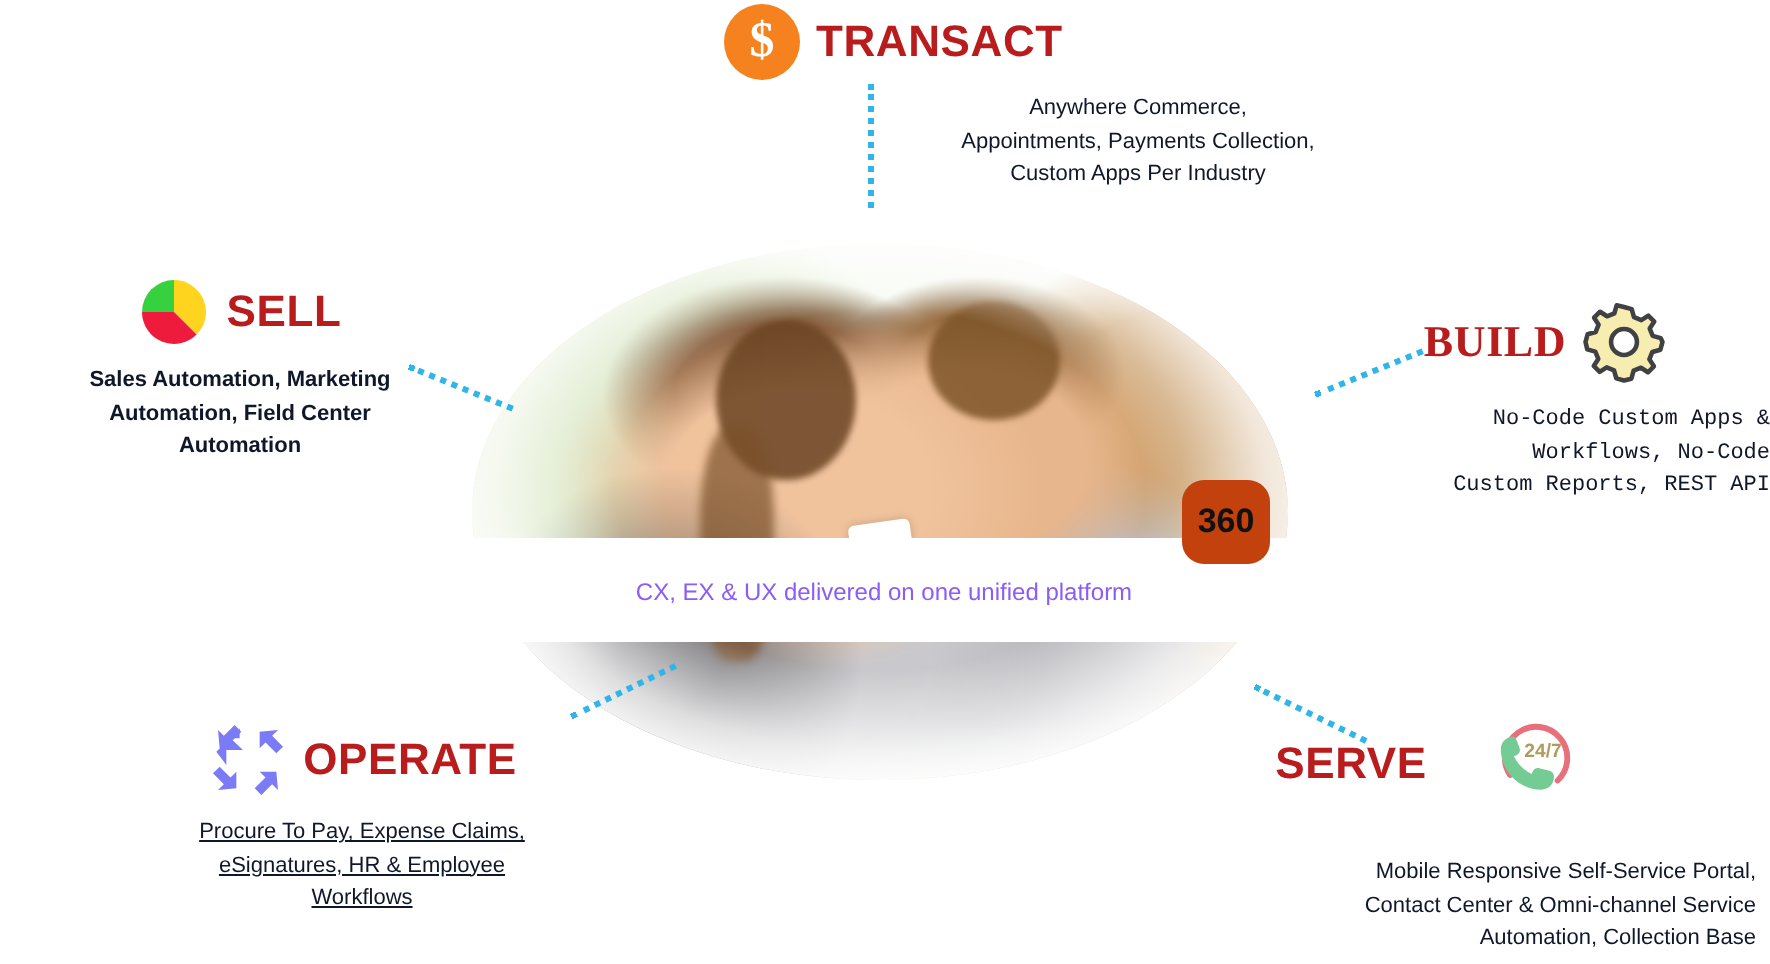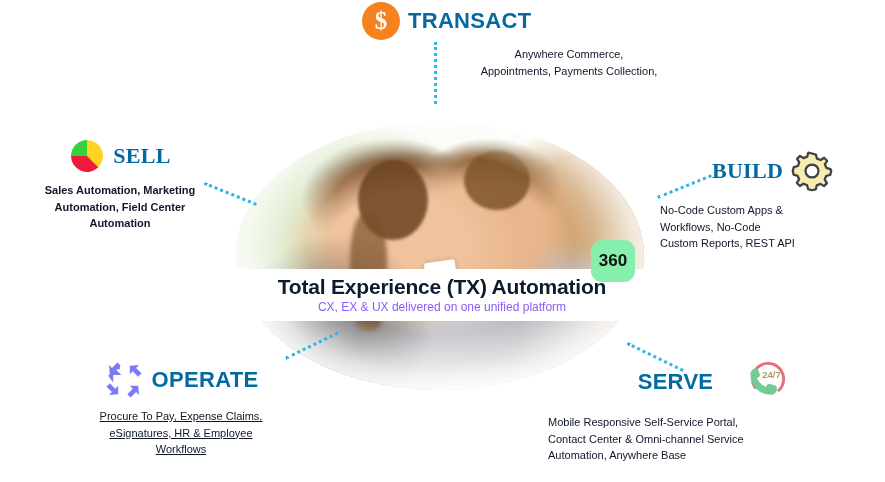--- a/index.html
+++ b/index.html
@@ -59,70 +59,70 @@
   }
   .banner-title{
     font-size:21px;font-weight:bold;color:#0e1b2e;letter-spacing:-.2px;
     white-space:nowrap;line-height:1.05;
   }
   .banner-sub{
     font-size:12px;color:#8b5cf6;white-space:nowrap;line-height:1.2;margin-top:2px;
   }
   .badge360{
     position:absolute;left:591px;top:240px;width:44px;height:42px;
-    background:#86efac;border-radius:11px;
+    background:#c2410c;border-radius:11px;
     display:flex;align-items:center;justify-content:center;
     font-size:17px;font-weight:bold;color:#111;z-index:7;
   }
 
   
   .dot-line{position:absolute;z-index:3;}
   .dot-v{
     width:0;border-left:3px dotted #2fb5e8;
   }
   .dot-d{
     height:0;border-top:3px dotted #2fb5e8;transform-origin:0 0;
   }
 
   
   .node{position:absolute;z-index:4;}
   .node-head{
     display:flex;align-items:center;gap:8px;
   }
   .node-title{
-    font-size:22px;font-weight:bold;color:#0369a1;letter-spacing:.3px;
+    font-size:22px;font-weight:bold;color:#b91c1c;letter-spacing:.3px;
   }
   .node-body{
     font-size:11px;color:#0f172a;line-height:1.5;
   }
 
   
   #node-transact{left:354px;top:2px;width:360px;}
   #node-transact .node-head{justify-content:flex-start;padding-left:8px;}
   #node-transact .node-body{text-align:center;margin-top:6px;padding-left:70px;width:290px;}
 
   
   #node-sell{left:0px;top:138px;width:240px;}
-  #node-sell .node-head{justify-content:center;font-family:Liberation Serif, serif;}
+  #node-sell .node-head{justify-content:center;}
   #node-sell .node-body{text-align:center;margin-top:8px;font-weight:bold;}
 
   
   #node-build{left:660px;top:150px;width:225px;}
   #node-build .node-head{justify-content:center;font-family:Liberation Serif, serif;}
-  #node-build .node-body{text-align:left;margin-top:10px;}
+  #node-build .node-body{text-align:right;margin-top:10px;font-family:Liberation Mono, monospace;}
 
   
   #node-operate{left:46px;top:360px;width:270px;}
   #node-operate .node-head{justify-content:center;}
   #node-operate .node-body{text-align:center;margin-top:8px;text-decoration:underline;}
 
   
   #node-serve{left:548px;top:360px;width:330px;}
   #node-serve .node-head{justify-content:center;gap:31px;}
-  #node-serve .node-body{text-align:left;margin-top:10px;}
+  #node-serve .node-body{text-align:right;margin-top:24px;}
 
   
   .icon{display:inline-block;flex:0 0 auto;line-height:0;}
   .ic-dollar{
     width:38px;height:38px;border-radius:50%;background:#f5821f;
     display:flex;align-items:center;justify-content:center;
     color:#fff;font-size:25px;font-weight:bold;font-family:"Liberation Serif",serif;
   }
 </style>
 </head>
@@ -143,36 +143,36 @@
   <div class="photo-wrap">
     <div class="photo"></div>
     <div class="fig hair-w"></div>
     <div class="fig hair-m"></div>
     <div class="fig hair-long"></div>
     <div class="phone"></div>
     <div class="photo-fade"></div>
   </div>
 
   <div class="banner">
-    <div class="banner-title">Total Experience (TX) Automation</div>
     <div class="banner-sub">CX, EX &amp; UX delivered on one unified platform</div>
   </div>
 
   <div class="badge360">360</div>
 
   <div class="node" id="node-transact">
     <div class="node-head">
       <span class="icon">
         <span class="ic-dollar">$</span>
       </span>
       <span class="node-title">TRANSACT</span>
     </div>
     <div class="node-body">
       <div>Anywhere Commerce,</div>
       <div>Appointments, Payments Collection,</div>
+      <div>Custom Apps Per Industry</div>
     </div>
   </div>
 
   <div class="node" id="node-sell">
     <div class="node-head">
       <span class="icon">
         <svg width="36" height="36" viewBox="0 0 36 36" aria-hidden="true">
           <path d="M18 18 L18 2 A16 16 0 0 0 2 18 Z" fill="#35d13f"></path>
           <path d="M18 18 L18 2 A16 16 0 0 1 29.3 29.3 Z" fill="#ffd41f"></path>
           <path d="M18 18 L29.3 29.3 A16 16 0 0 1 2 18 Z" fill="#ef1b3c"></path>
@@ -238,17 +238,17 @@
         <svg width="44" height="44" viewBox="0 0 48 48" aria-hidden="true">
           <path d="M12 30 A17 17 0 1 1 38 33" fill="none" stroke="#e8707a" stroke-width="3.2" stroke-linecap="round"></path>
           <path d="M14 9 c-4 0-7 3-7 7 0 12 10 22 22 22 4 0 7-3 7-7 0-2-1-3-3-3.5l-5-1.2c-1.6-.4-3 .4-3.6 1.8l-.6 1.4c-4.2-2.1-7.6-5.5-9.7-9.7l1.4-.6c1.4-.6 2.2-2 1.8-3.6L15.8 11.5C15.3 10 14 9 14 9 Z" fill="#74cb94"></path>
           <text x="30" y="20" font-family="Liberation Sans, sans-serif" font-size="10.5" font-weight="bold" fill="#b09a5e" text-anchor="middle">24/7</text>
         </svg>
       </span>
     </div>
     <div class="node-body">
       <div>Mobile Responsive Self-Service Portal,</div>
       <div>Contact Center &amp; Omni-channel Service</div>
-      <div>Automation, Anywhere Base</div>
+      <div>Automation, Collection Base</div>
     </div>
   </div>
 
 </div>
 
 </body></html>

